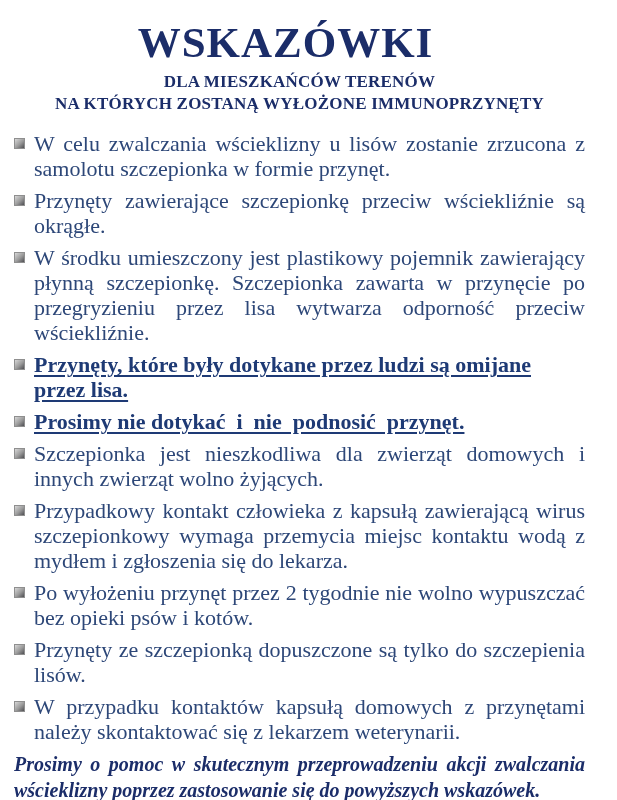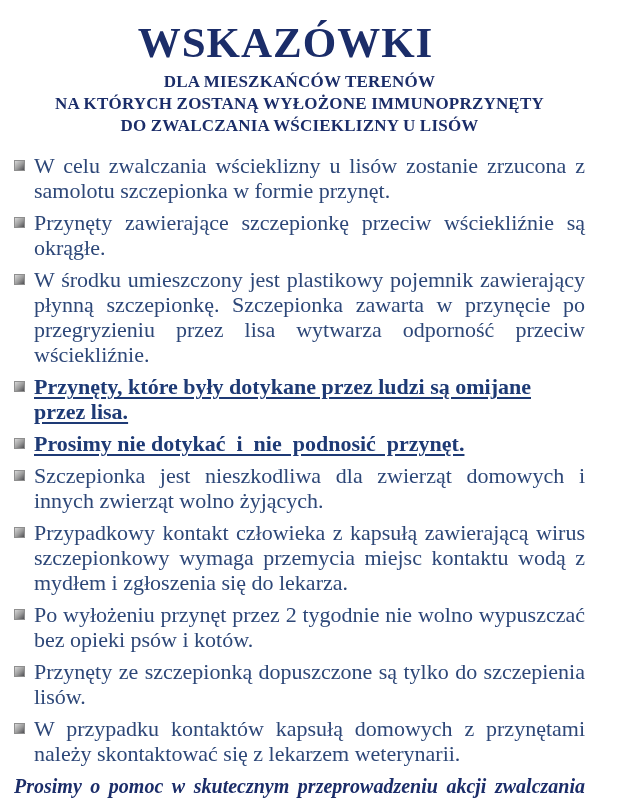--- a/index.html
+++ b/index.html
@@ -96,21 +96,20 @@
 </style>
 </head>
 <body>
 
 <div class="page">
   <header>
     <h1 class="title">WSKAZÓWKI</h1>
     <div class="subtitle">
       <div class="subtitle-line">DLA MIESZKAŃCÓW TERENÓW</div>
       <div class="subtitle-line">NA KTÓRYCH ZOSTANĄ WYŁOŻONE IMMUNOPRZYNĘTY</div>
-      <div class="subtitle-line">DO ZWALCZANIA WŚCIEKLIZNY U LISÓW</div>
     </div>
   </header>
 
   <main class="bullets">
       <div class="item">
         <span class="bullet"></span>
         <span class="item-text">W celu zwalczania wścieklizny u lisów zostanie zrzucona z samolotu szczepionka w formie przynęt.</span>
       </div>
       <div class="item">
         <span class="bullet"></span>

